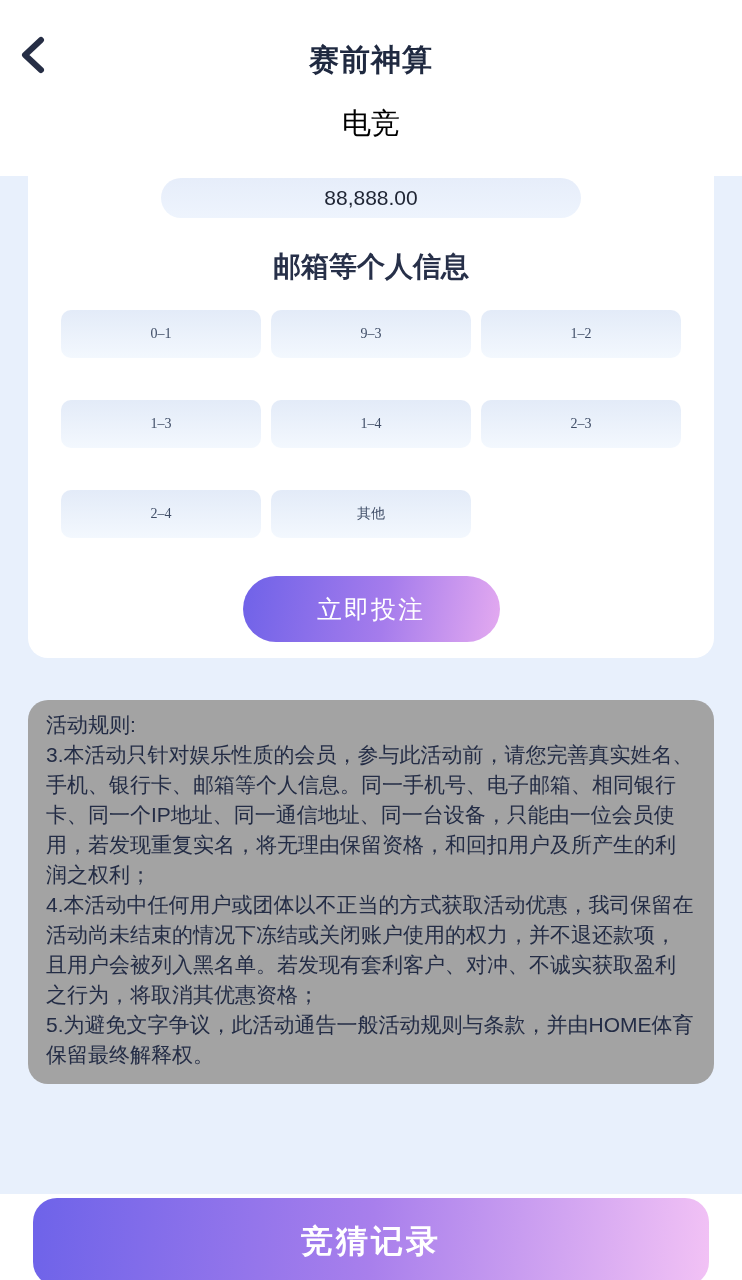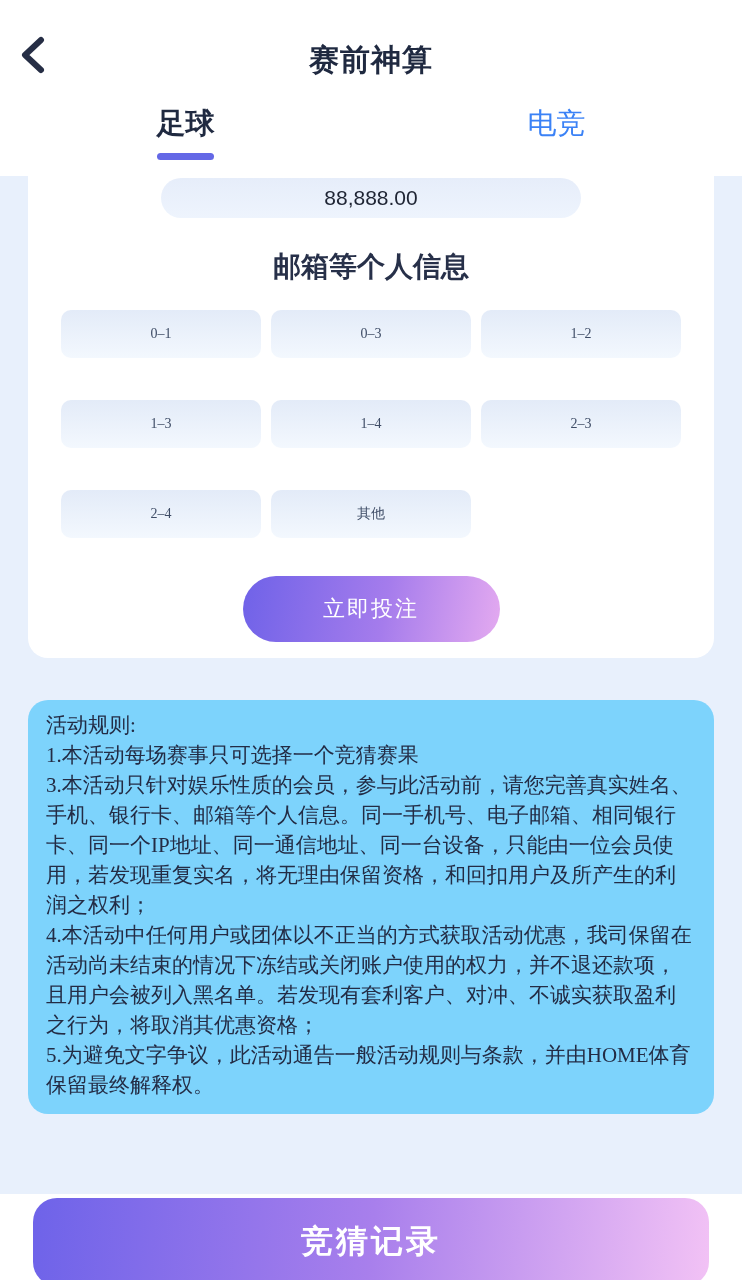--- a/index.html
+++ b/index.html
@@ -33,21 +33,21 @@
     letter-spacing:1px;
   }
   .tabs {
     display:flex; margin-top:24px;
   }
   .tab {
     flex:1; text-align:center; background:none; border:none; cursor:pointer;
     display:flex; flex-direction:column; align-items:center;
     font-family:inherit;
   }
-  .tab-label { font-size:29px; color:#3b82f6; line-height:36px; }
+  .tab-label { font-size:29px; color:#000000; line-height:36px; }
   .tab.active .tab-label { font-weight:bold; color:#1f2940; }
   .tab-underline {
     width:57px; height:7px; border-radius:4px;
     margin-top:12px; background:transparent;
   }
   .tab.active .tab-underline { background:#6468e6; }
 
   
   .content { flex:1; }
 
@@ -82,30 +82,30 @@
     display:flex; align-items:center; justify-content:center;
     font-family:Liberation Serif, serif;
   }
   .submit-btn {
     display:flex; align-items:center; justify-content:center;
     width:257px; height:66px;
     margin:38px auto 0;
     border:none; cursor:pointer;
     border-radius:33px;
     background:linear-gradient(100deg,#6f62e8 0%, #a57cec 55%, #e4aaf0 100%);
-    color:#ffffff; font-size:22px; letter-spacing:2px;
+    color:#ffffff; font-size:25px; letter-spacing:2px;
     font-family:Liberation Sans, sans-serif;
   }
 
   
   .rules-card {
-    margin:42px 28px 0; background:#7dd3fc;
+    margin:42px 28px 0; background:#a3a3a3;
     border-radius:20px;
     padding:10px 18px 14px;
-    font-size:21px; line-height:30px; color:#232c45;font-family:Liberation Serif, serif;
+    font-size:21px; line-height:30px; color:#232c45;
   }
   .rules-card p { margin:0; }
 
   
   .footer {
     flex:none; height:100px; background:#ffffff;
     padding:4px 33px 0;
   }
   .record-btn {
     display:flex; align-items:center; justify-content:center;
@@ -126,55 +126,50 @@
     <button class="back-btn">
       <span>
         <svg width="26" height="38" viewBox="0 0 26 38">
           <polyline points="22,4 6,19 22,34" fill="none" stroke="#262e45" stroke-width="6" stroke-linecap="round" stroke-linejoin="round"></polyline>
         </svg>
       </span>
     </button>
     <div class="page-title">赛前神算</div>
 
     <div class="tabs">
-      <button class="tab active">
-        <span class="tab-label">足球</span>
-        <span class="tab-underline"></span>
-      </button>
       <button class="tab">
         <span class="tab-label">电竞</span>
         <span class="tab-underline"></span>
       </button>
     </div>
   </div>
 
   <div class="content">
 
     <div class="bet-card">
       <input class="amount-input" type="text" readonly="" value="88,888.00" style="">
 
       <div class="score-heading">邮箱等个人信息</div>
 
       <div class="score-grid">
         <button class="score-btn">0–1</button>
-        <button class="score-btn">0–3</button>
+        <button class="score-btn">9–3</button>
         <button class="score-btn">1–2</button>
         <button class="score-btn">1–3</button>
         <button class="score-btn">1–4</button>
         <button class="score-btn">2–3</button>
         <button class="score-btn">2–4</button>
         <button class="score-btn">其他</button>
       </div>
 
       <button class="submit-btn">立即投注</button>
     </div>
 
     <div class="rules-card">
       <p>活动规则:</p>
-      <p>1.本活动每场赛事只可选择一个竞猜赛果</p>
       <p>3.本活动只针对娱乐性质的会员，参与此活动前，请您完善真实姓名、手机、银行卡、邮箱等个人信息。同一手机号、电子邮箱、相同银行卡、同一个IP地址、同一通信地址、同一台设备，只能由一位会员使用，若发现重复实名，将无理由保留资格，和回扣用户及所产生的利润之权利；</p>
       <p>4.本活动中任何用户或团体以不正当的方式获取活动优惠，我司保留在活动尚未结束的情况下冻结或关闭账户使用的权力，并不退还款项，且用户会被列入黑名单。若发现有套利客户、对冲、不诚实获取盈利之行为，将取消其优惠资格；</p>
       <p>5.为避免文字争议，此活动通告一般活动规则与条款，并由HOME体育保留最终解释权。</p>
     </div>
 
   </div>
 
   <div class="footer">
     <button class="record-btn">竞猜记录</button>
   </div>

